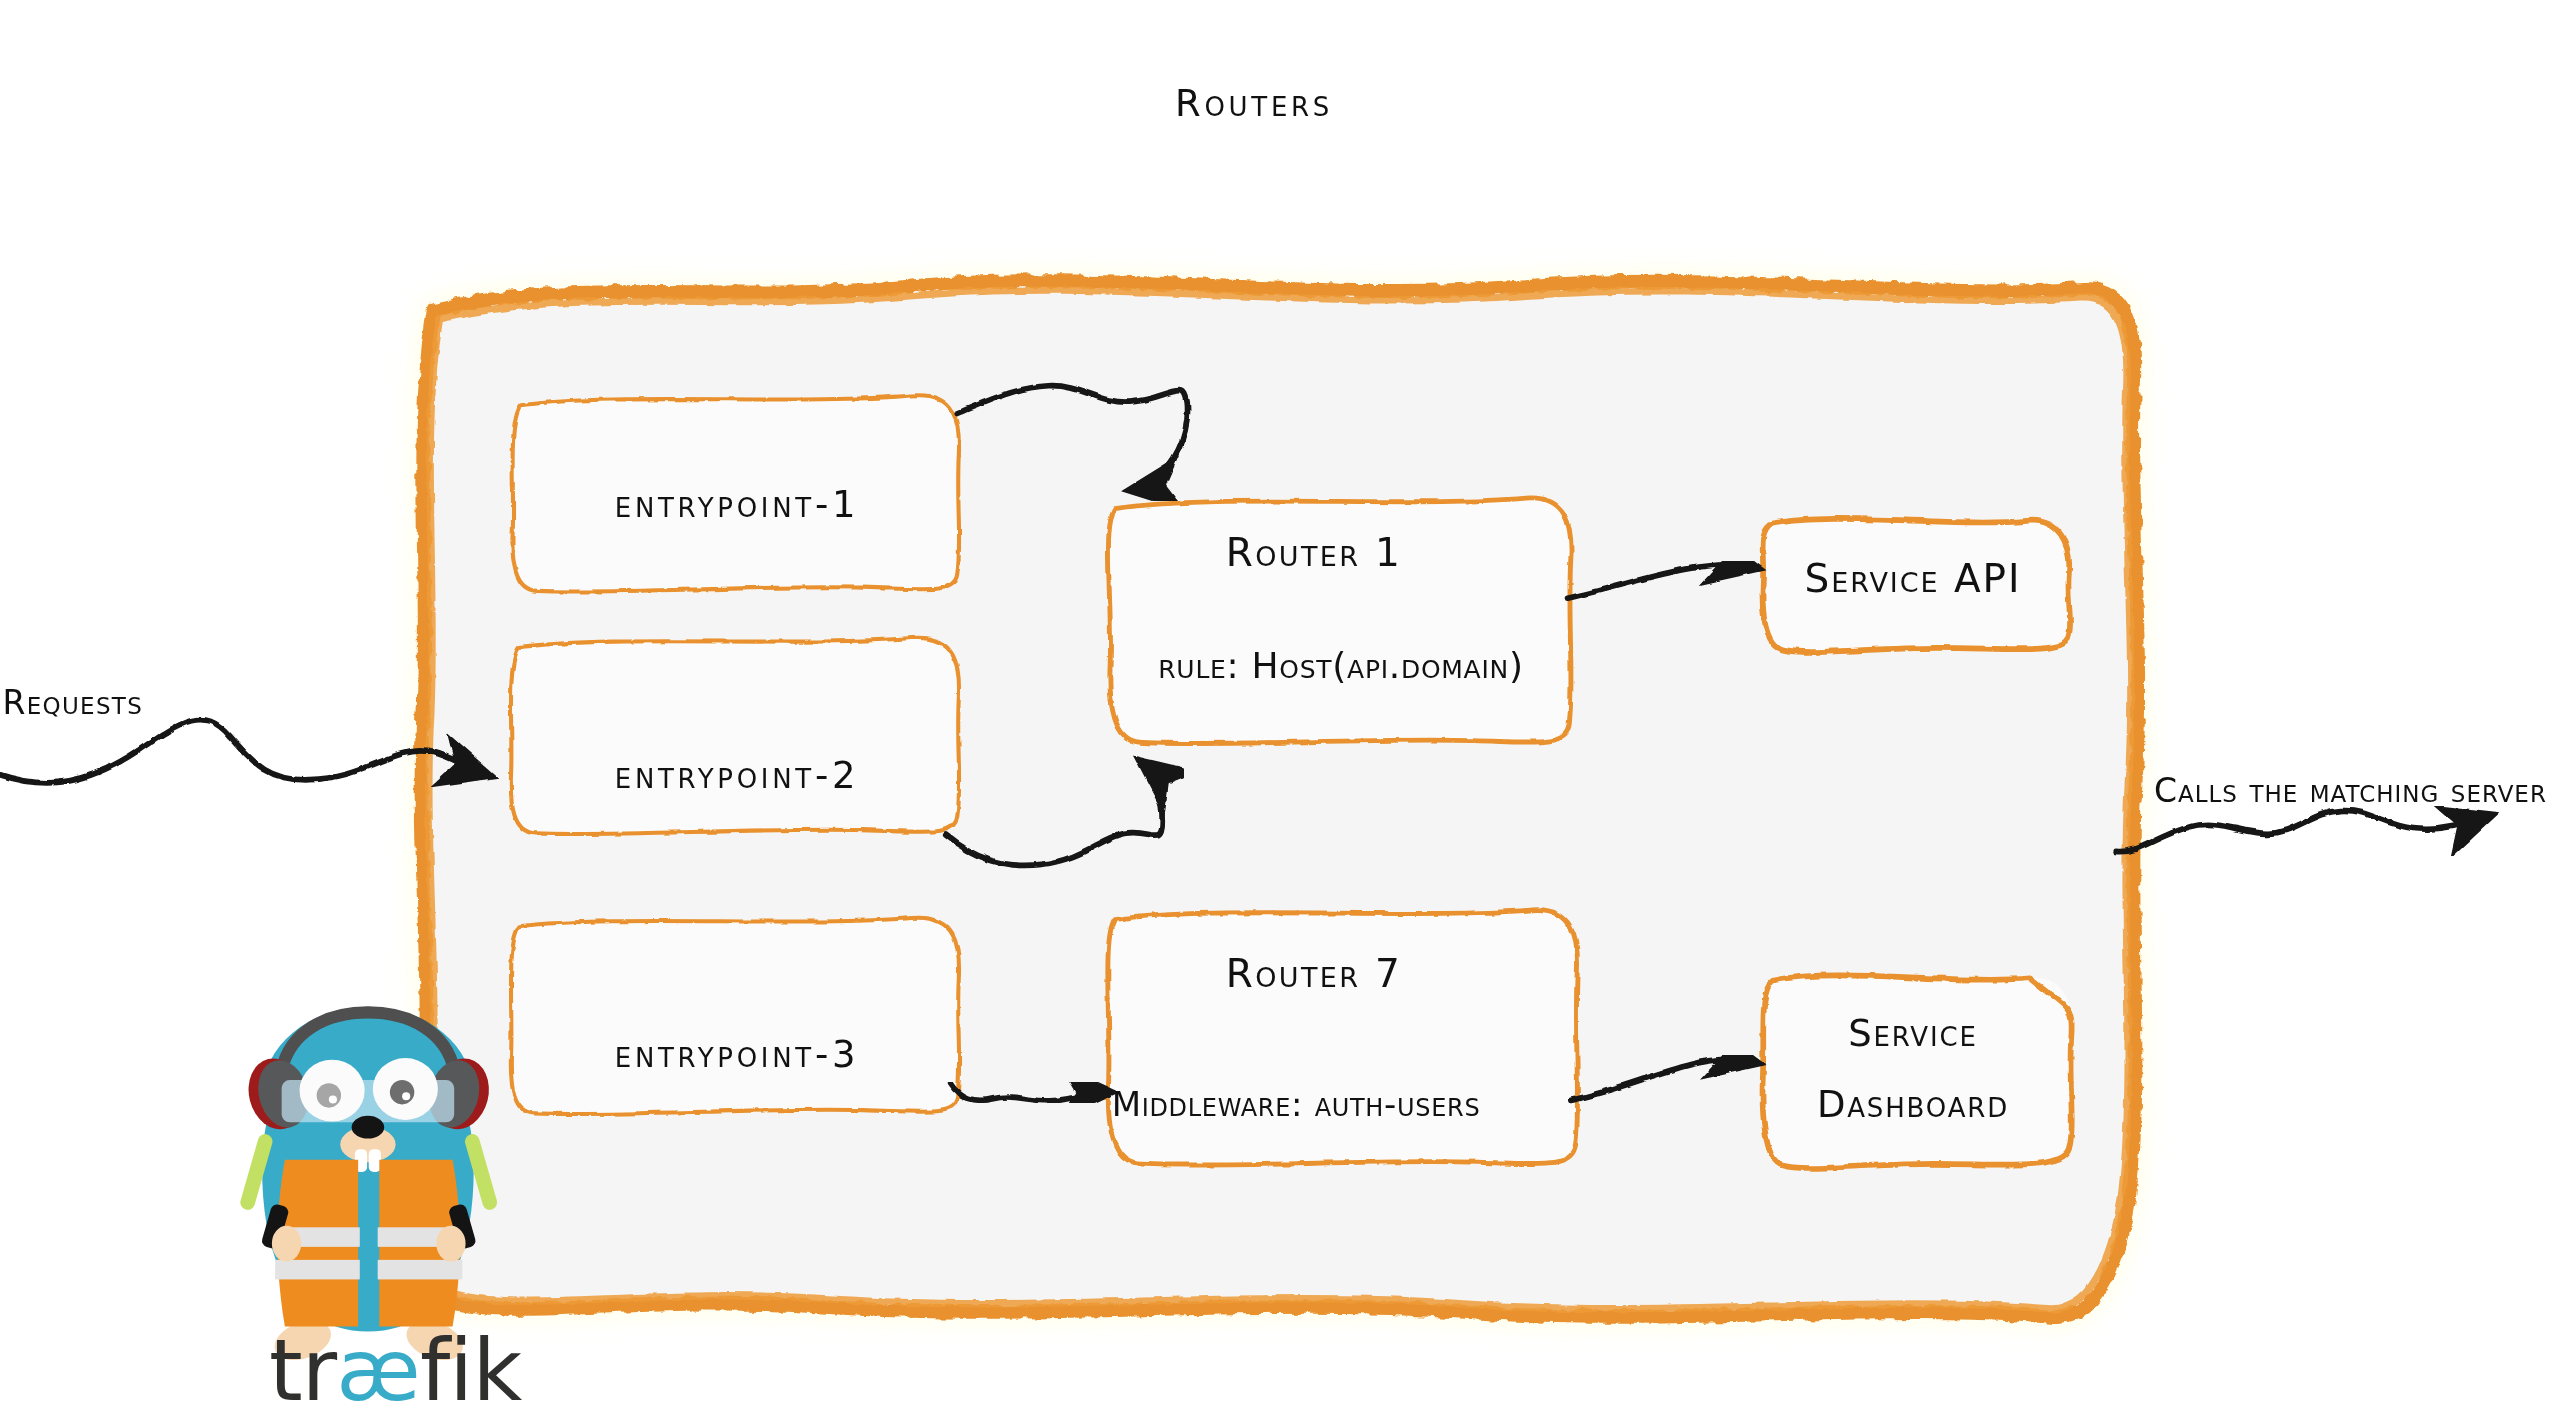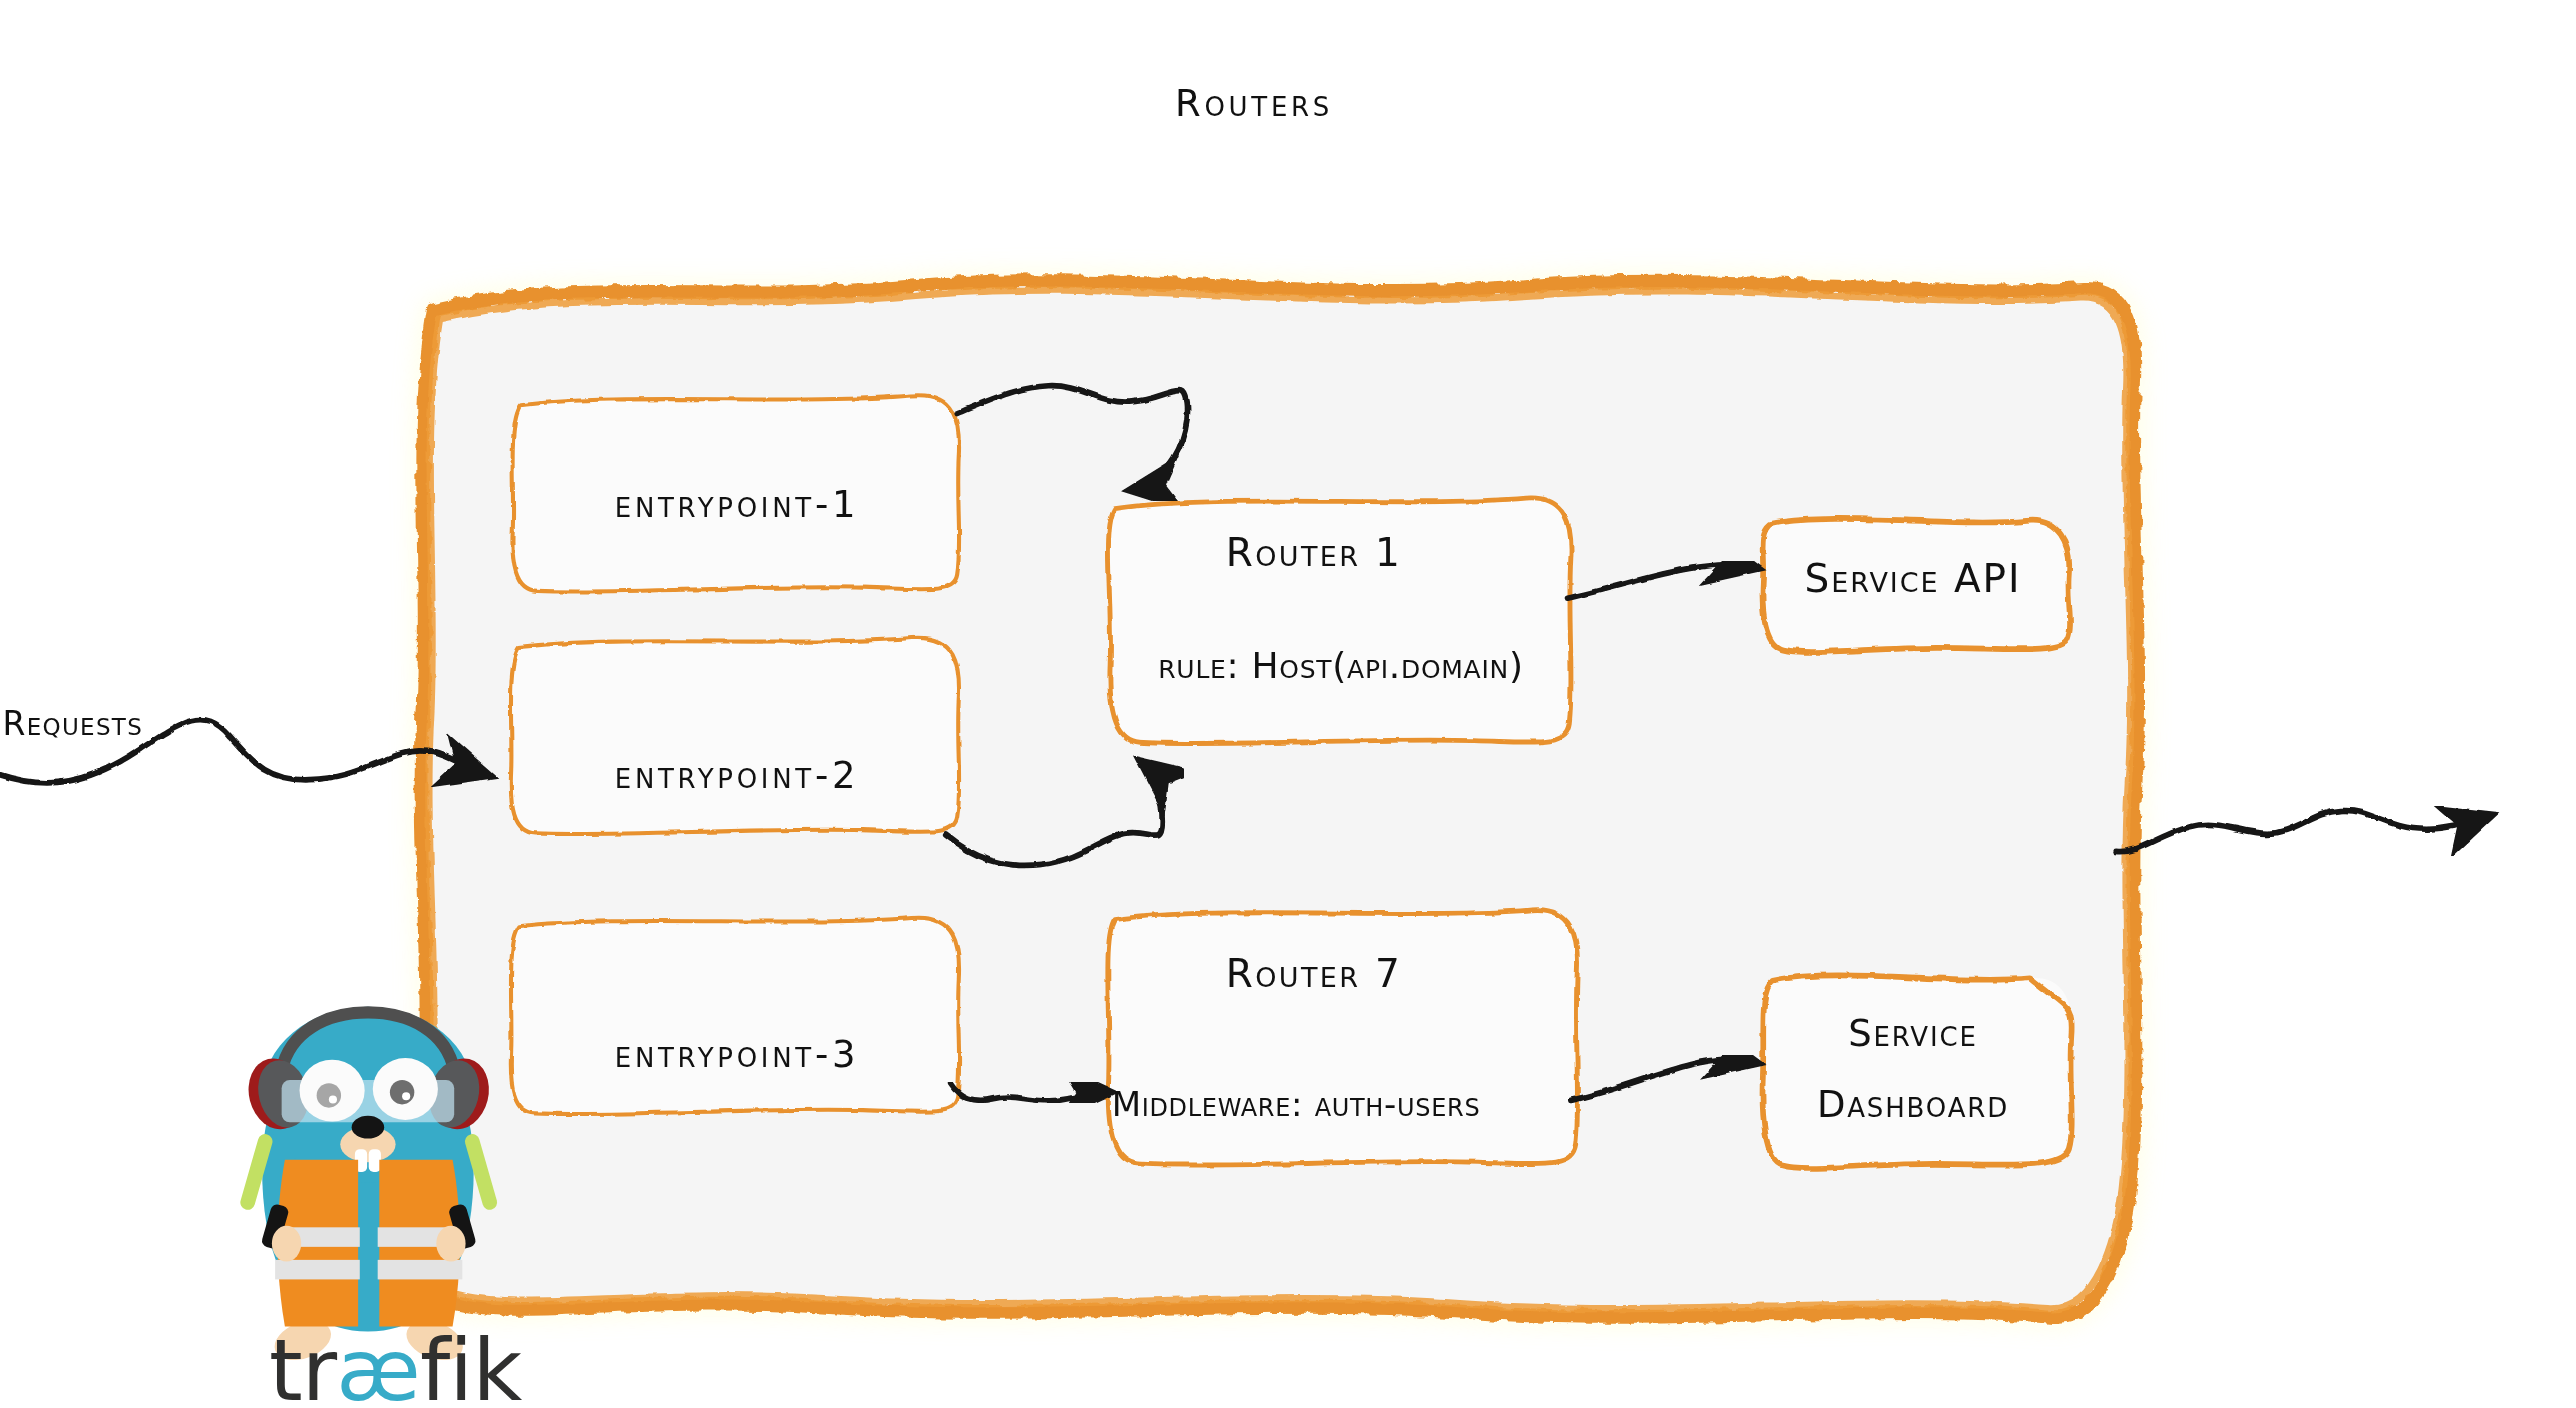--- a/index.html
+++ b/index.html
@@ -19,21 +19,21 @@
     font-family:"DejaVu Sans", sans-serif;
     font-variant:small-caps;
     font-weight:500;
     letter-spacing:0.02em;
     white-space:nowrap;
     line-height:1.12;
   }
   .ctr { transform:translate(-50%,-50%); text-align:center; }
 
   #title       { left:1254px; top:104px; font-size:37px; letter-spacing:.10em; }
-  #reqLabel    { left:2.4px;    top:685px; font-size:33px; letter-spacing:.04em; transform:none;margin-top:21px; }
+  #reqLabel    { left:2.4px;    top:685px; font-size:33px; letter-spacing:.04em; transform:none; }
   #callsLabel  { left:2154px; top:773px; font-size:33px; letter-spacing:.03em; transform:none; }
 
   .ep-label    { font-size:37px; letter-spacing:.10em; }
   #ep1 { left:737px; top:505px; }
   #ep2 { left:737px; top:776px; }
   #ep3 { left:737px; top:1055px; }
 
   #r1name { left:1314px; top:553px; font-size:39px; letter-spacing:.06em; }
   #r1rule { left:1314px; top:666px; font-size:36px; letter-spacing:.02em;margin-left:27px; }
 
@@ -275,20 +275,21 @@
         <rect x="557" y="1480" width="22" height="54" rx="8" fill="#141414" transform="rotate(-16 568 1507)"></rect>
         <ellipse cx="554" cy="1528" rx="18" ry="22" fill="#F6D6B0"></ellipse>
       </g>
     </g>
   </svg>
 
   <div class="lbl ctr" id="title">Routers</div>
 
   <div class="lbl" id="reqLabel">Requests</div>
 
+  <div class="lbl" id="callsLabel">Calls the matching server</div>
 
   <div class="lbl ctr ep-label" id="ep1">entrypoint-1</div>
   <div class="lbl ctr ep-label" id="ep2">entrypoint-2</div>
   <div class="lbl ctr ep-label" id="ep3">entrypoint-3</div>
 
   <div class="lbl ctr" id="r1name">Router 1</div>
   <div class="lbl ctr" id="r1rule">rule: Host(api.domain)</div>
 
   <div class="lbl ctr" id="r2name">Router 7</div>
   <div class="lbl ctr" id="r2mw">Middleware: auth-users</div>

